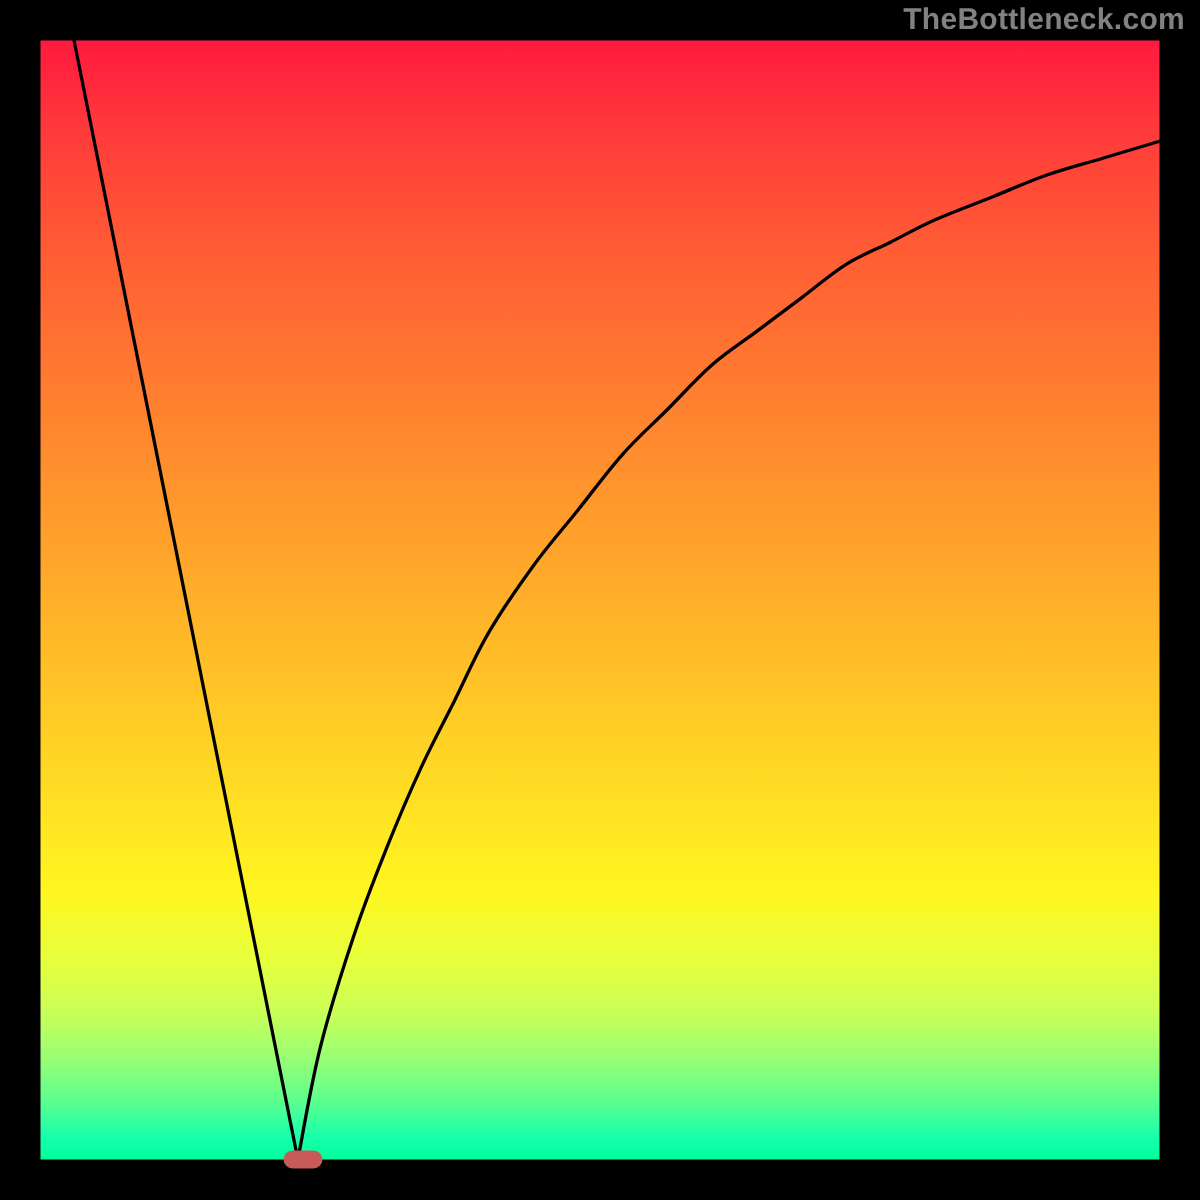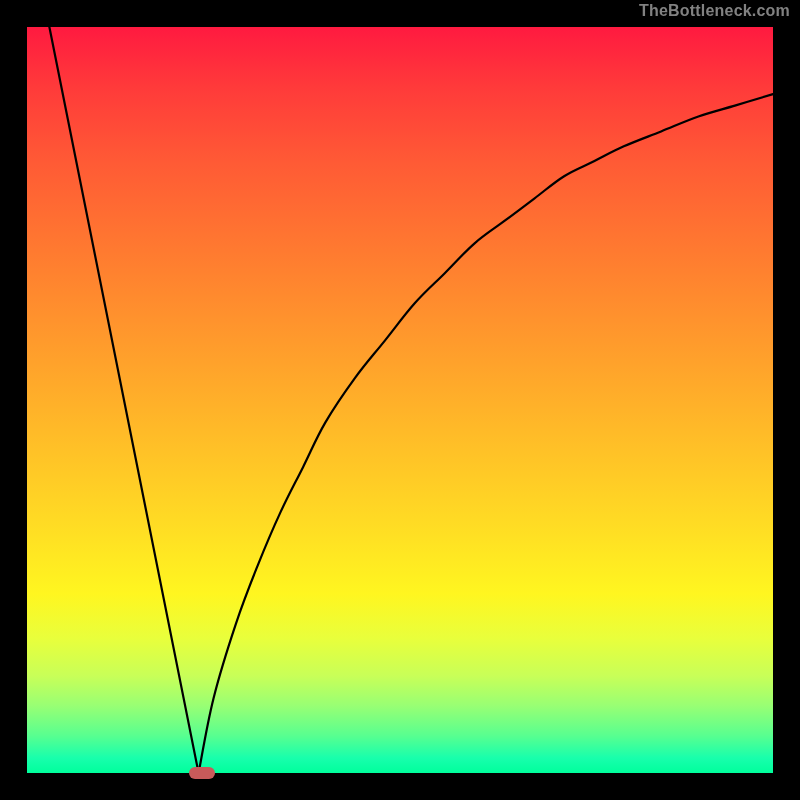--- a/index.html
+++ b/index.html
@@ -46,21 +46,21 @@
     top: 0;
     width: 746px;
     height: 746px;
     overflow: visible;
   }
   .watermark {
     position: absolute;
     top: 2px;
     right: 10px;
     font-family: Arial, Helvetica, sans-serif;
-    font-size: 16px;
+    font-size: 20px;
     font-weight: 600;
     color: #818181;
     letter-spacing: 0.2px;
     user-select: none;
   }
   .marker {
     position: absolute;
     width: 26px;
     height: 12px;
     border-radius: 6px;

